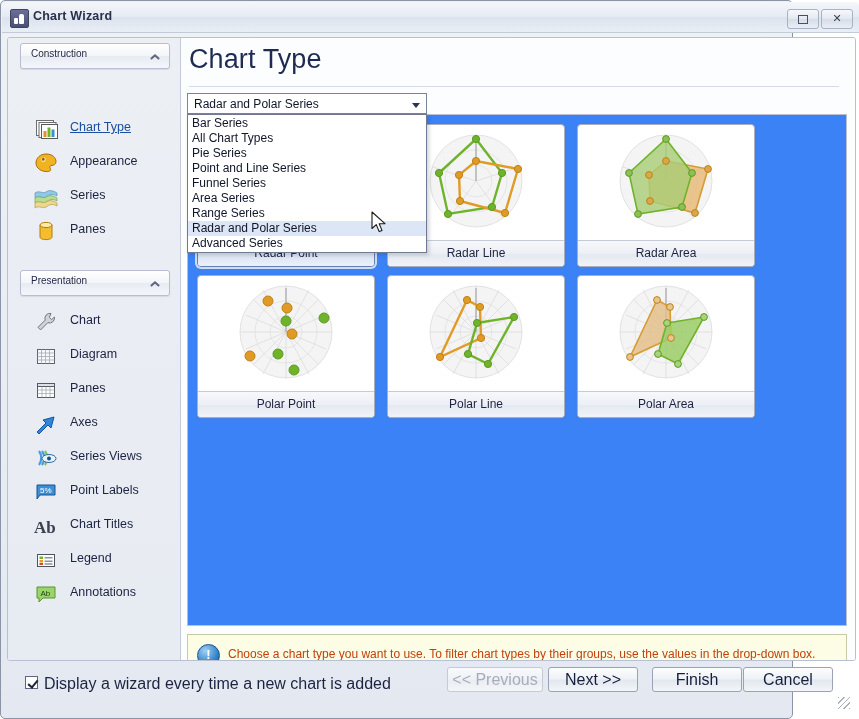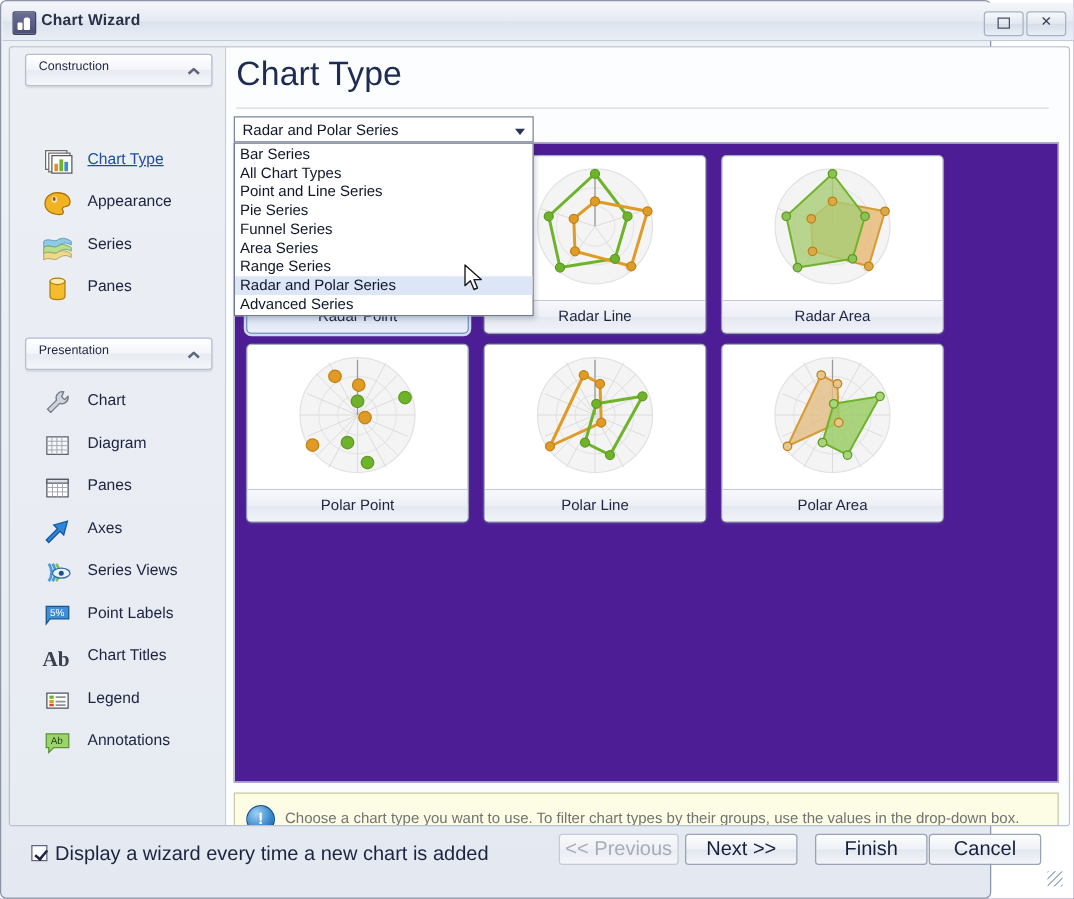--- a/index.html
+++ b/index.html
@@ -95,21 +95,21 @@
     background:#ffffff;border:1px solid #6f7992;box-sizing:border-box;
     box-shadow:2px 2px 4px rgba(40,50,70,.22);
     z-index:40;padding:1px 0 1px 0;
   }
   .dd-item{height:15px;line-height:15px;padding:0 4px;font-size:12px;color:#101628;white-space:nowrap;}
   .dd-item.sel{background:#dce6f7;}
 
   
   #tile-area{
     position:absolute;left:6px;top:76px;width:660px;height:512px;
-    background:#4c1d95;border:1px solid #b9c1d0;box-sizing:border-box;
+    background:#3b82f6;border:1px solid #b9c1d0;box-sizing:border-box;
   }
   .tile{
     position:absolute;width:178px;height:143px;
     background:#ffffff;border:1px solid #a7aebc;border-radius:4px;
     box-sizing:border-box;box-shadow:0 1px 2px rgba(120,130,150,.25);
   }
   .tile .pic{position:absolute;left:0;top:0;width:176px;height:116px;overflow:hidden;}
   .tile .cap{
     position:absolute;left:0;bottom:0;width:176px;height:25px;line-height:25px;
     text-align:center;font-size:12px;color:#1d2340;
@@ -123,21 +123,21 @@
   #infobar{
     position:absolute;left:6px;top:596px;width:660px;height:40px;
     background:#fdfce4;border:1px solid #c9c9a8;box-sizing:border-box;
   }
   #info-icon{
     position:absolute;left:9px;top:9px;width:21px;height:21px;border-radius:50%;
     background:radial-gradient(circle at 35% 28%,#9fd0f5,#2d7ec4 65%,#17598f);
     border:1px solid #14558f;color:#fff;font-weight:bold;font-size:13px;
     text-align:center;line-height:20px;
   }
-  #info-text{position:absolute;left:40px;top:12px;font-size:12px;color:#737373;}
+  #info-text{position:absolute;left:40px;top:12px;font-size:12px;color:#c2410c;}
 
   
   #footer{position:absolute;left:6px;top:662px;width:847px;height:48px;}
   #chk-row{position:absolute;left:18px;top:12px;}
   #chk-box{position:absolute;left:0;top:1px;width:13px;height:13px;background:#fff;border:1px solid #5d667e;box-sizing:border-box;}
   #chk-box:after{content:"";position:absolute;left:3.5px;top:1px;width:4px;height:8px;
     border-right:2px solid #1c2340;border-bottom:2px solid #1c2340;transform:rotate(40deg);}
   #chk-lbl{position:absolute;left:19px;top:0;font-size:16px;color:#1c2340;white-space:nowrap;}
   .fbtn{
     position:absolute;top:4px;height:25px;line-height:24px;text-align:center;
@@ -566,22 +566,22 @@
       </div>
 
       <div id="combo">
         <span class="val">Radar and Polar Series</span>
         <span class="arrow"></span>
       </div>
 
       <div id="dropdown">
         <div class="dd-item">Bar Series</div>
         <div class="dd-item">All Chart Types</div>
+        <div class="dd-item">Pie Series</div>
         <div class="dd-item">Point and Line Series</div>
-        <div class="dd-item">Pie Series</div>
         <div class="dd-item">Funnel Series</div>
         <div class="dd-item">Area Series</div>
         <div class="dd-item">Range Series</div>
         <div class="dd-item sel">Radar and Polar Series</div>
         <div class="dd-item">Advanced Series</div>
       </div>
 
       <div id="infobar">
         <div id="info-icon">!</div>
         <div id="info-text">Choose a chart type you want to use. To filter chart types by their groups, use the values in the drop-down box.</div>

